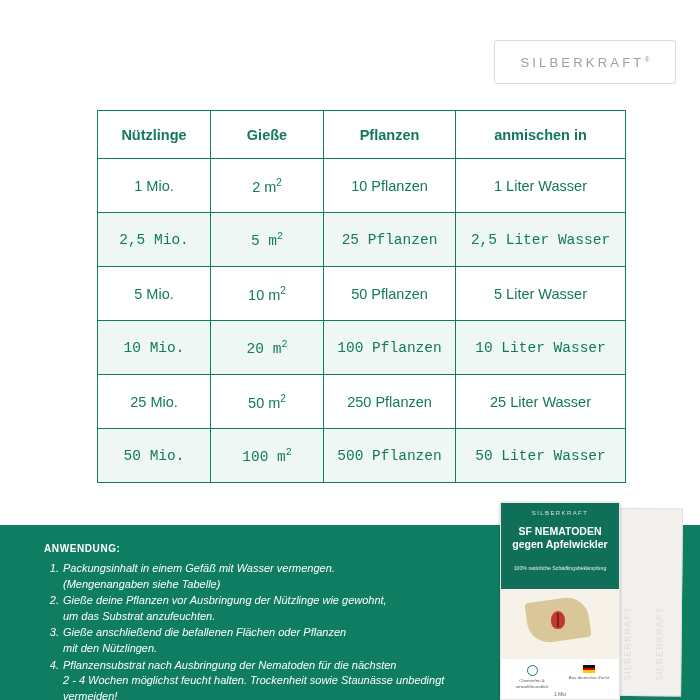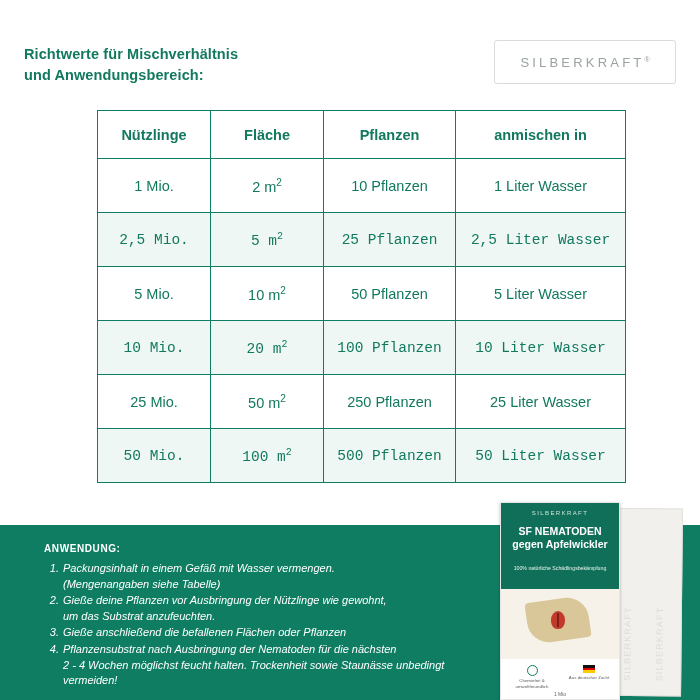--- a/index.html
+++ b/index.html
@@ -283,33 +283,31 @@
     width: 118px;
     text-align: center;
     font-size: 5px;
     color: #666;
   }
 </style>
 </head>
 <body>
 
 <div class="header">
-  <div class="title">Richtwerte für Mischverhältnis
-und Anwendungsbereich:</div>
   <div class="logo-box">
     <span class="logo-text"><span>SILBERKRAFT</span><span class="logo-r">®</span></span>
   </div>
 </div>
 
 <div class="table-wrap">
   <table class="ratio-table">
     <tbody>
       <tr class="head">
         <td class="col1">Nützlinge</td>
-        <td class="col2">Fläche</td>
+        <td class="col2">Gieße</td>
         <td class="col3">Pflanzen</td>
         <td class="col4">anmischen in</td>
       </tr>
 
       <tr>
         <td>1 Mio.</td>
         <td><span>2 m</span><sup class="sq">2</sup></td>
         <td>10 Pflanzen</td>
         <td>1 Liter Wasser</td>
       </tr>
@@ -358,20 +356,21 @@
     <li>
       <span>Packungsinhalt in einem Gefäß mit Wasser vermengen.</span>
       <span class="sub">(Mengenangaben siehe Tabelle)</span>
     </li>
     <li>
       <span>Gieße deine Pflanzen vor Ausbringung der Nützlinge wie gewohnt,</span>
       <span class="sub">um das Substrat anzufeuchten.</span>
     </li>
     <li>
       <span>Gieße anschließend die befallenen Flächen oder Pflanzen</span>
+      <span class="sub">mit den Nützlingen.</span>
     </li>
     <li>
       <span>Pflanzensubstrat nach Ausbringung der Nematoden für die nächsten</span>
       <span class="sub">2 - 4 Wochen möglichst feucht halten. Trockenheit sowie Staunässe unbedingt vermeiden!</span>
     </li>
   </ol>
 </div>
 
 <div class="package">
   <div class="pack-back">

